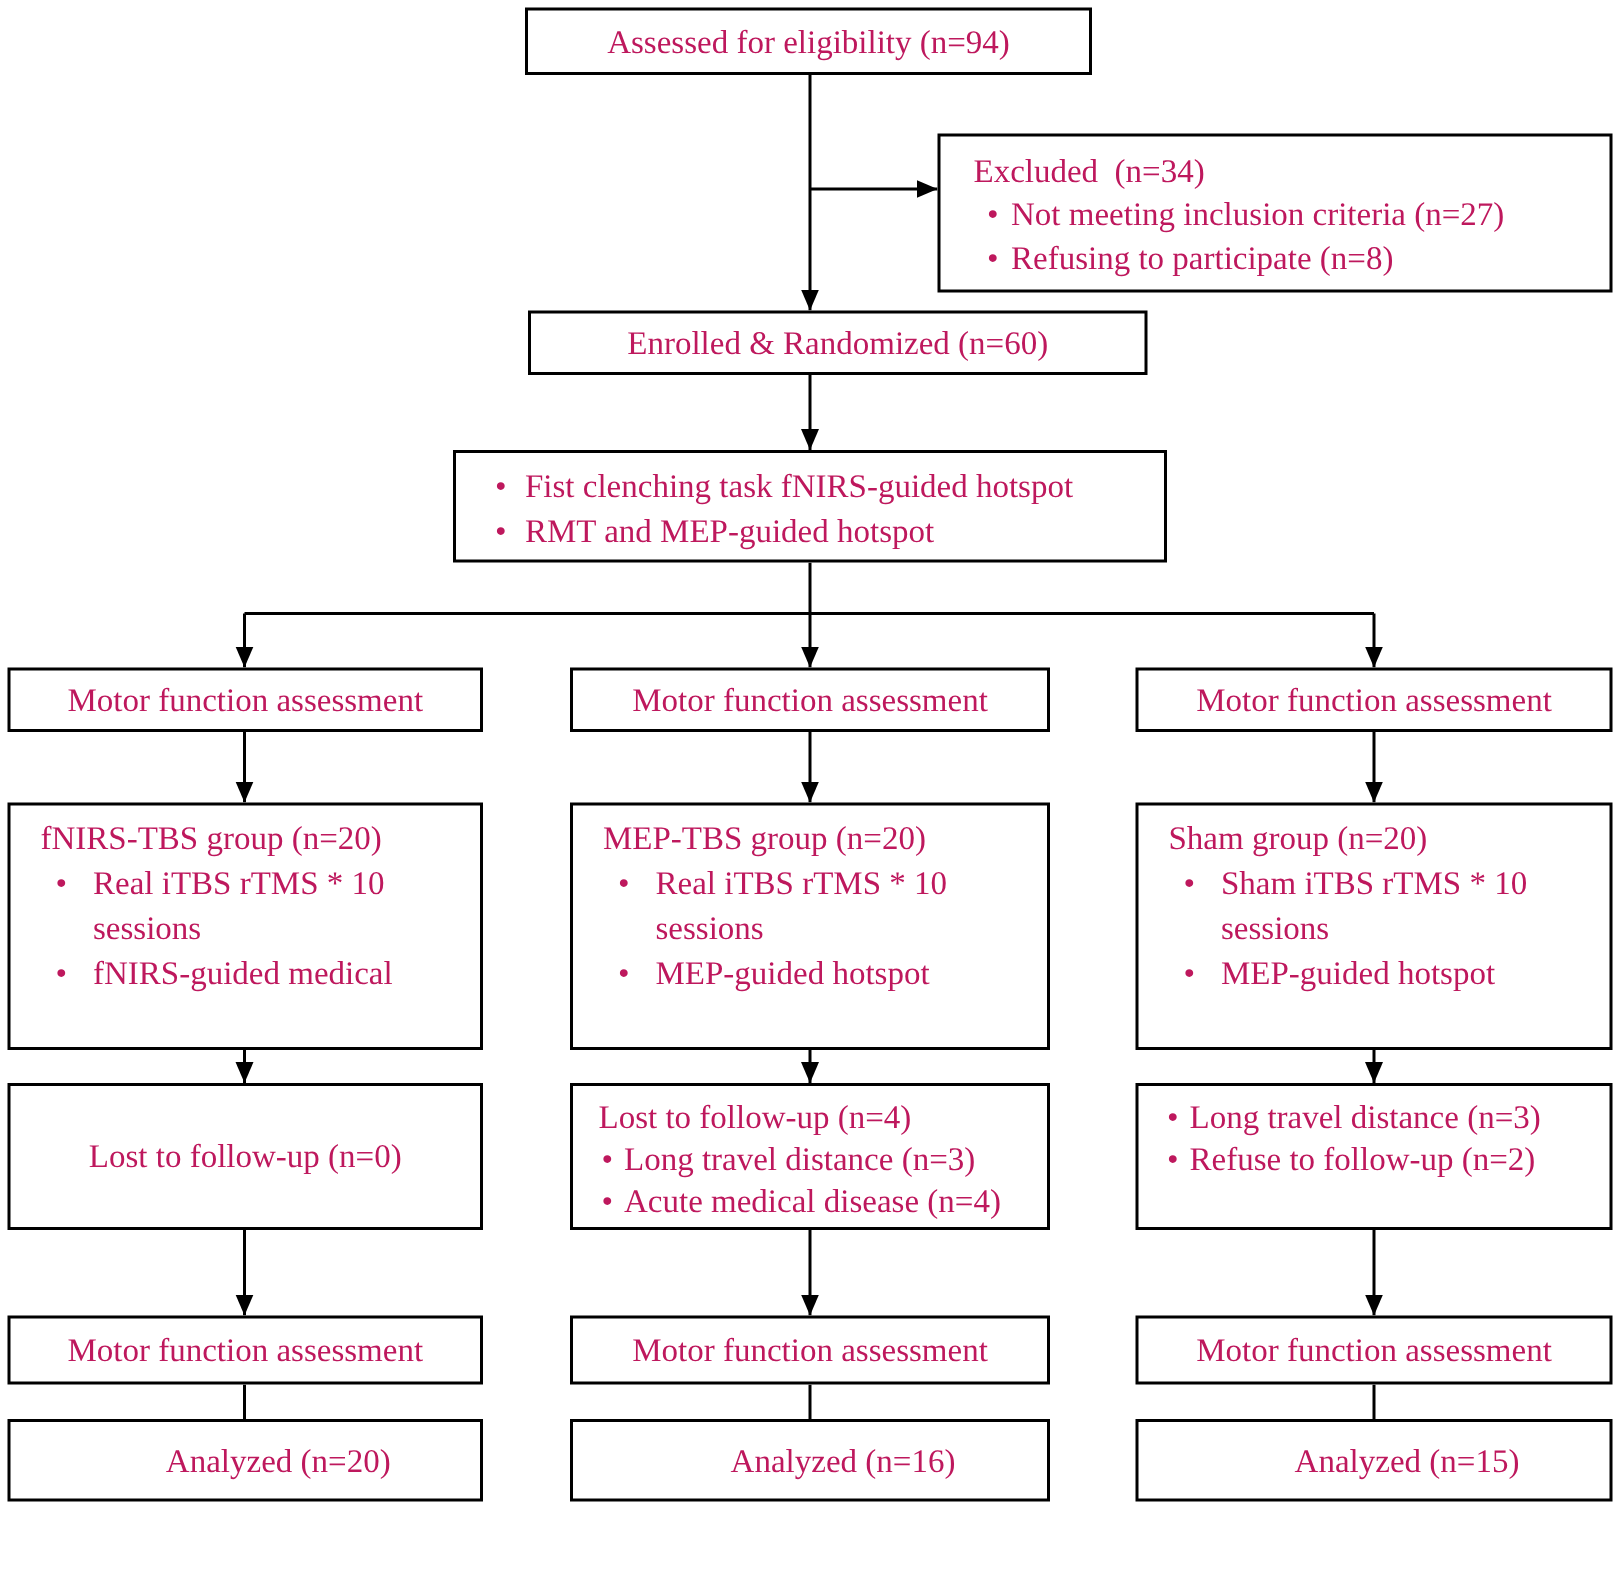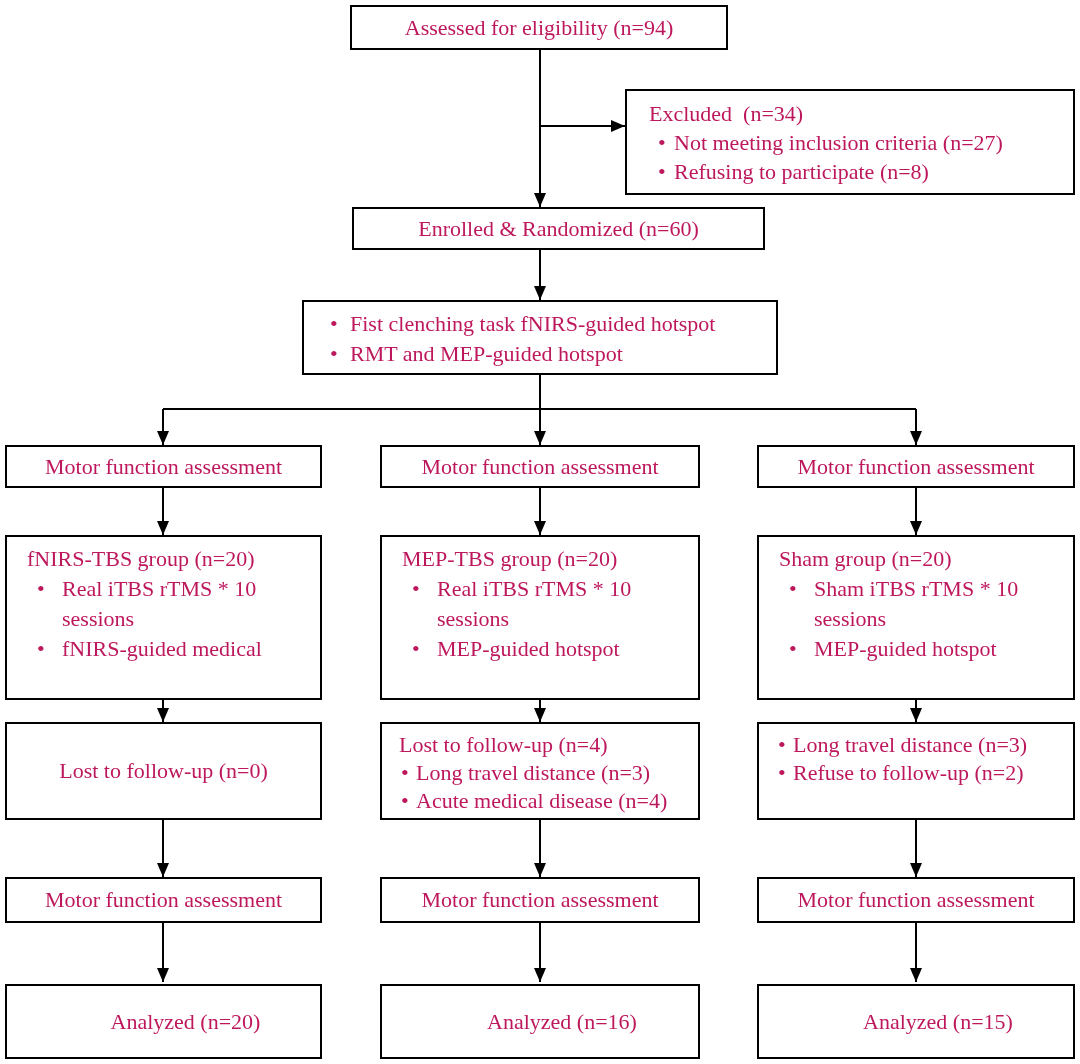--- a/index.html
+++ b/index.html
@@ -40,21 +40,21 @@
   .assess1 { top:445px; height:43px; }
   .assess2 { top:877px; height:46px; }
 
   .group { top:535px; height:165px; padding:7px 8px 0 20px; line-height:30px; }
   .group .bdot { width:25px; margin-left:10px; }
 
   .lost { top:722px; height:98px; }
   .lost.listy { padding:7px 6px 0 17px; line-height:28px; }
   .lost .bdot { width:15px; margin-left:2px; }
 
-  .analyzed { top:984px; height:75px;padding-left:44px; }
+  .analyzed { top:946px; height:55px;padding-left:44px; }
 </style>
 </head>
 <body>
 
 <div id="canvas">
 
   <svg id="connectors" width="1080" height="1064" viewBox="0 0 1080 1064" xmlns="http://www.w3.org/2000/svg">
     <defs>
       <marker id="arr" markerWidth="8" markerHeight="7" refX="7" refY="3" orient="auto">
         <polygon points="0 0, 7 3, 0 6" fill="#000000"></polygon>

